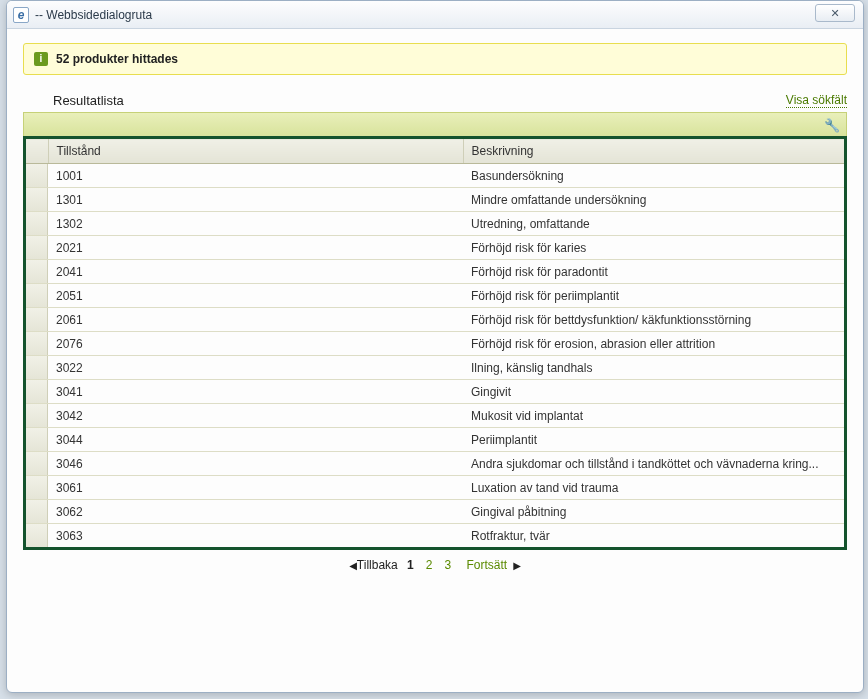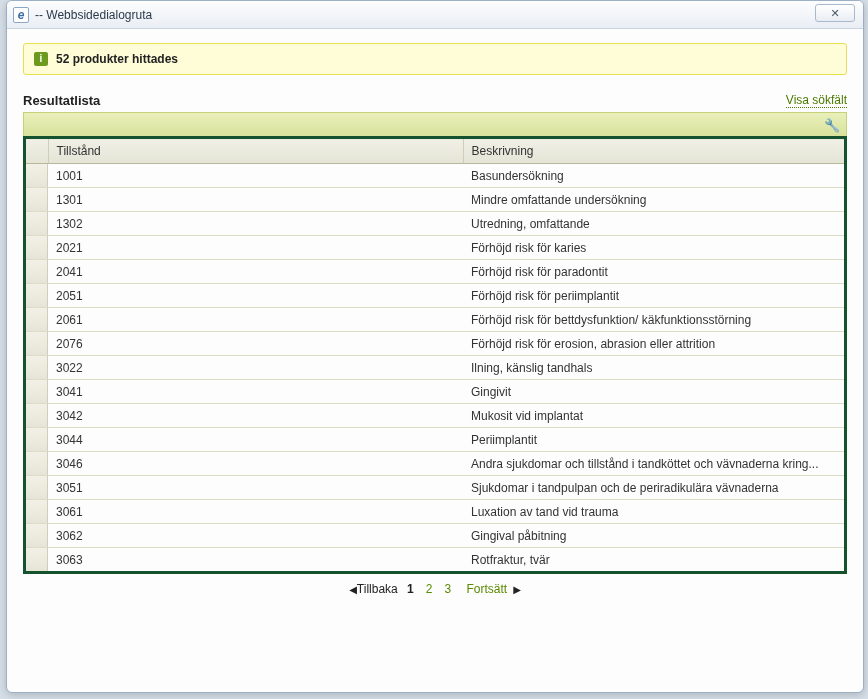--- a/index.html
+++ b/index.html
@@ -50,21 +50,21 @@
     margin-bottom:18px;
   }
   .banner .info-icon {
     width:14px; height:14px; background:#6b9a1f; border-radius:2px;
     color:#fff; font-weight:bold; font-size:10px; line-height:14px; text-align:center;
     margin-right:8px;
   }
   .banner .msg { font-weight:bold; color:#222; }
 
   .list-header-row { display:flex; justify-content:space-between; align-items:flex-end; }
-  .list-title { font-weight:bold; color:#222; font-size:13px; }
+  .list-title { font-weight:normal; color:#222; font-size:13px;margin-left:30px; }
   .show-search {
     color:#4a7a00; font-size:12px; cursor:pointer;
     border-bottom:1px dotted #4a7a00;
   }
 
   .toolbar {
     margin-top:4px;
     height:24px;
     background:linear-gradient(#e9efba,#d8e39c);
     border:1px solid #c6d178;
@@ -245,27 +245,20 @@
             <td>
               <div class="rowhandle"></div>
             </td>
             <td class="col-code">3046</td>
             <td>Andra sjukdomar och tillstånd i tandköttet och vävnaderna kring...</td>
           </tr>
           <tr>
             <td>
               <div class="rowhandle"></div>
             </td>
-            <td class="col-code">3051</td>
-            <td>Sjukdomar i tandpulpan och de periradikulära vävnaderna</td>
-          </tr>
-          <tr>
-            <td>
-              <div class="rowhandle"></div>
-            </td>
             <td class="col-code">3061</td>
             <td>Luxation av tand vid trauma</td>
           </tr>
           <tr>
             <td>
               <div class="rowhandle"></div>
             </td>
             <td class="col-code">3062</td>
             <td>Gingival påbitning</td>
           </tr>

